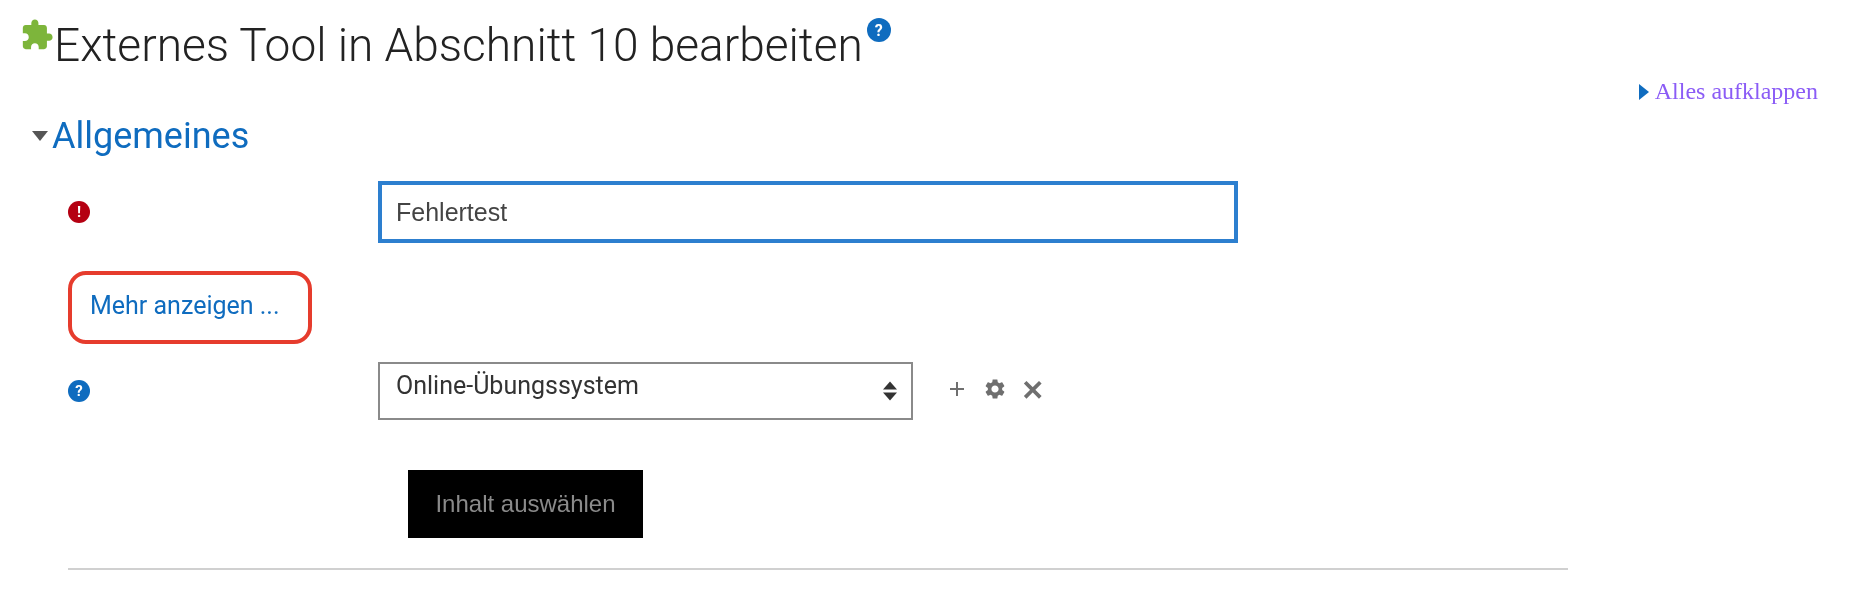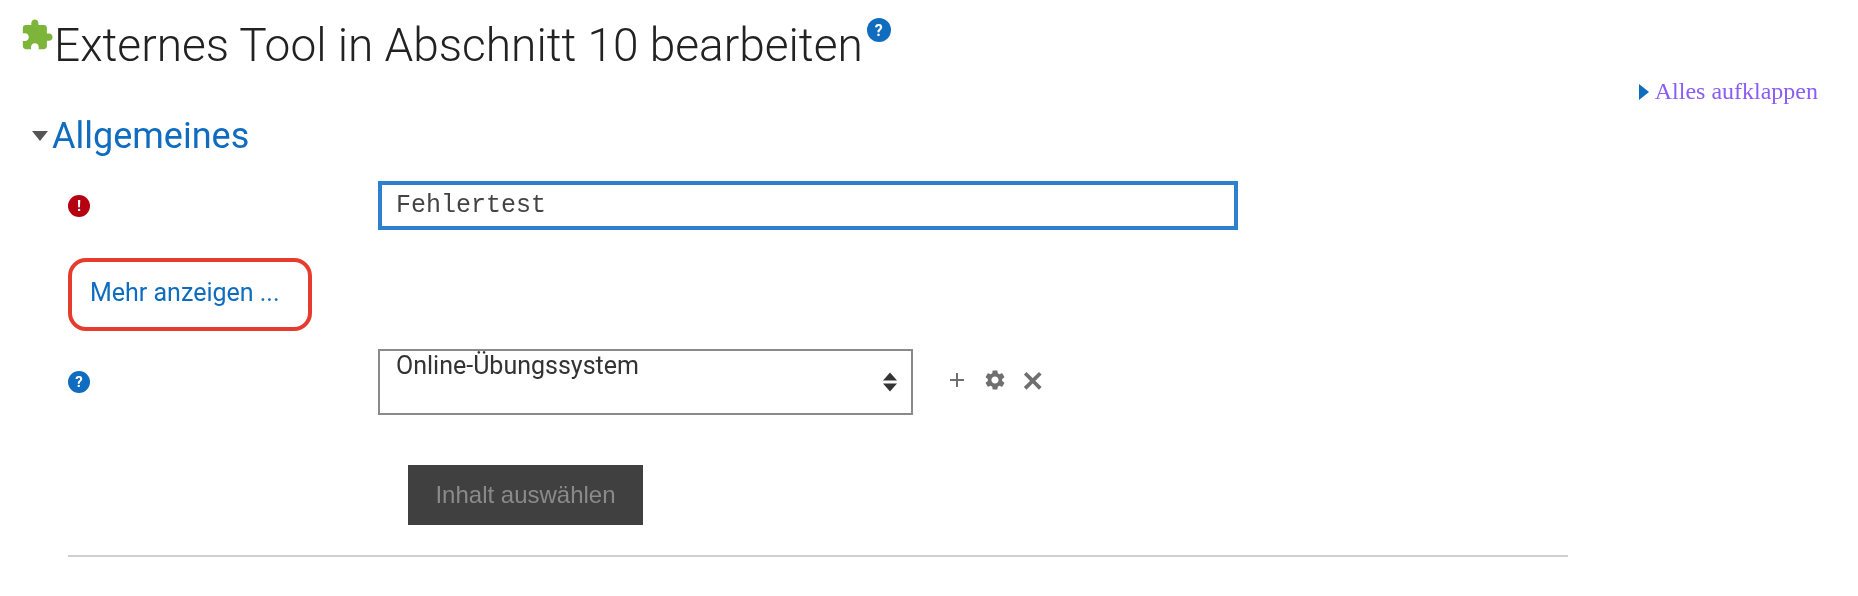--- a/index.html
+++ b/index.html
@@ -110,49 +110,48 @@
       border-radius: 50%;
       background: #0f6cbf;
       color: #fff;
       font-size: 15px;
       font-weight: bold;
       margin-right: 8px;
       cursor: pointer;
     }
     .text-input {
       width: 860px;
-      height: 49px;
+      height: 62px;
       font-size: 25px;
       padding: 8px 14px;
       border: 4px solid #2d7fcf;
       color: #444;
-      font-family: Liberation Mono, monospace;
     }
     .showmore-row {
       margin-left: 48px;
       margin-bottom: 18px;
     }
     .showmore-box {
       display: inline-block;
       border: 4px solid #e63c2d;
       border-radius: 18px;
       padding: 16px 28px 20px 18px;
     }
     .showmore-link {
       color: #0f6cbf;
       text-decoration: none;
       font-size: 25px;
     }
     .select-wrap {
       position: relative;
       width: 535px;
-      height: 66px;
+      height: 58px;
       border: 2px solid #8a8a8a;
       display: flex;
-      align-items: flex-start;
+      align-items: center;
       padding: 0 44px 12px 16px;
       cursor: pointer;
     }
     .select-text {
       font-size: 25px;
       color: #333;
     }
     .select-arrows {
       position: absolute;
       right: 14px;
@@ -186,22 +185,22 @@
       cursor: pointer;
       font-weight: bold;
     }
     .plus-svg { width: 24px; height: 24px; }
     .gear-svg { width: 24px; height: 24px; }
     .x-btn { font-size: 28px; line-height: 1; }
     .disabled-btn {
       margin-left: 388px;
       margin-top: 22px;
       width: 235px;
-      height: 60px;
-      background: #404040;
+      height: 68px;
+      background: #000000;
       border: none;
       color: #8a8a8a;
       font-size: 24px;
       text-align: center;
       line-height: 60px;
       cursor: default;
     }
     .hr-line {
       margin-left: 48px;
       margin-top: 30px;

